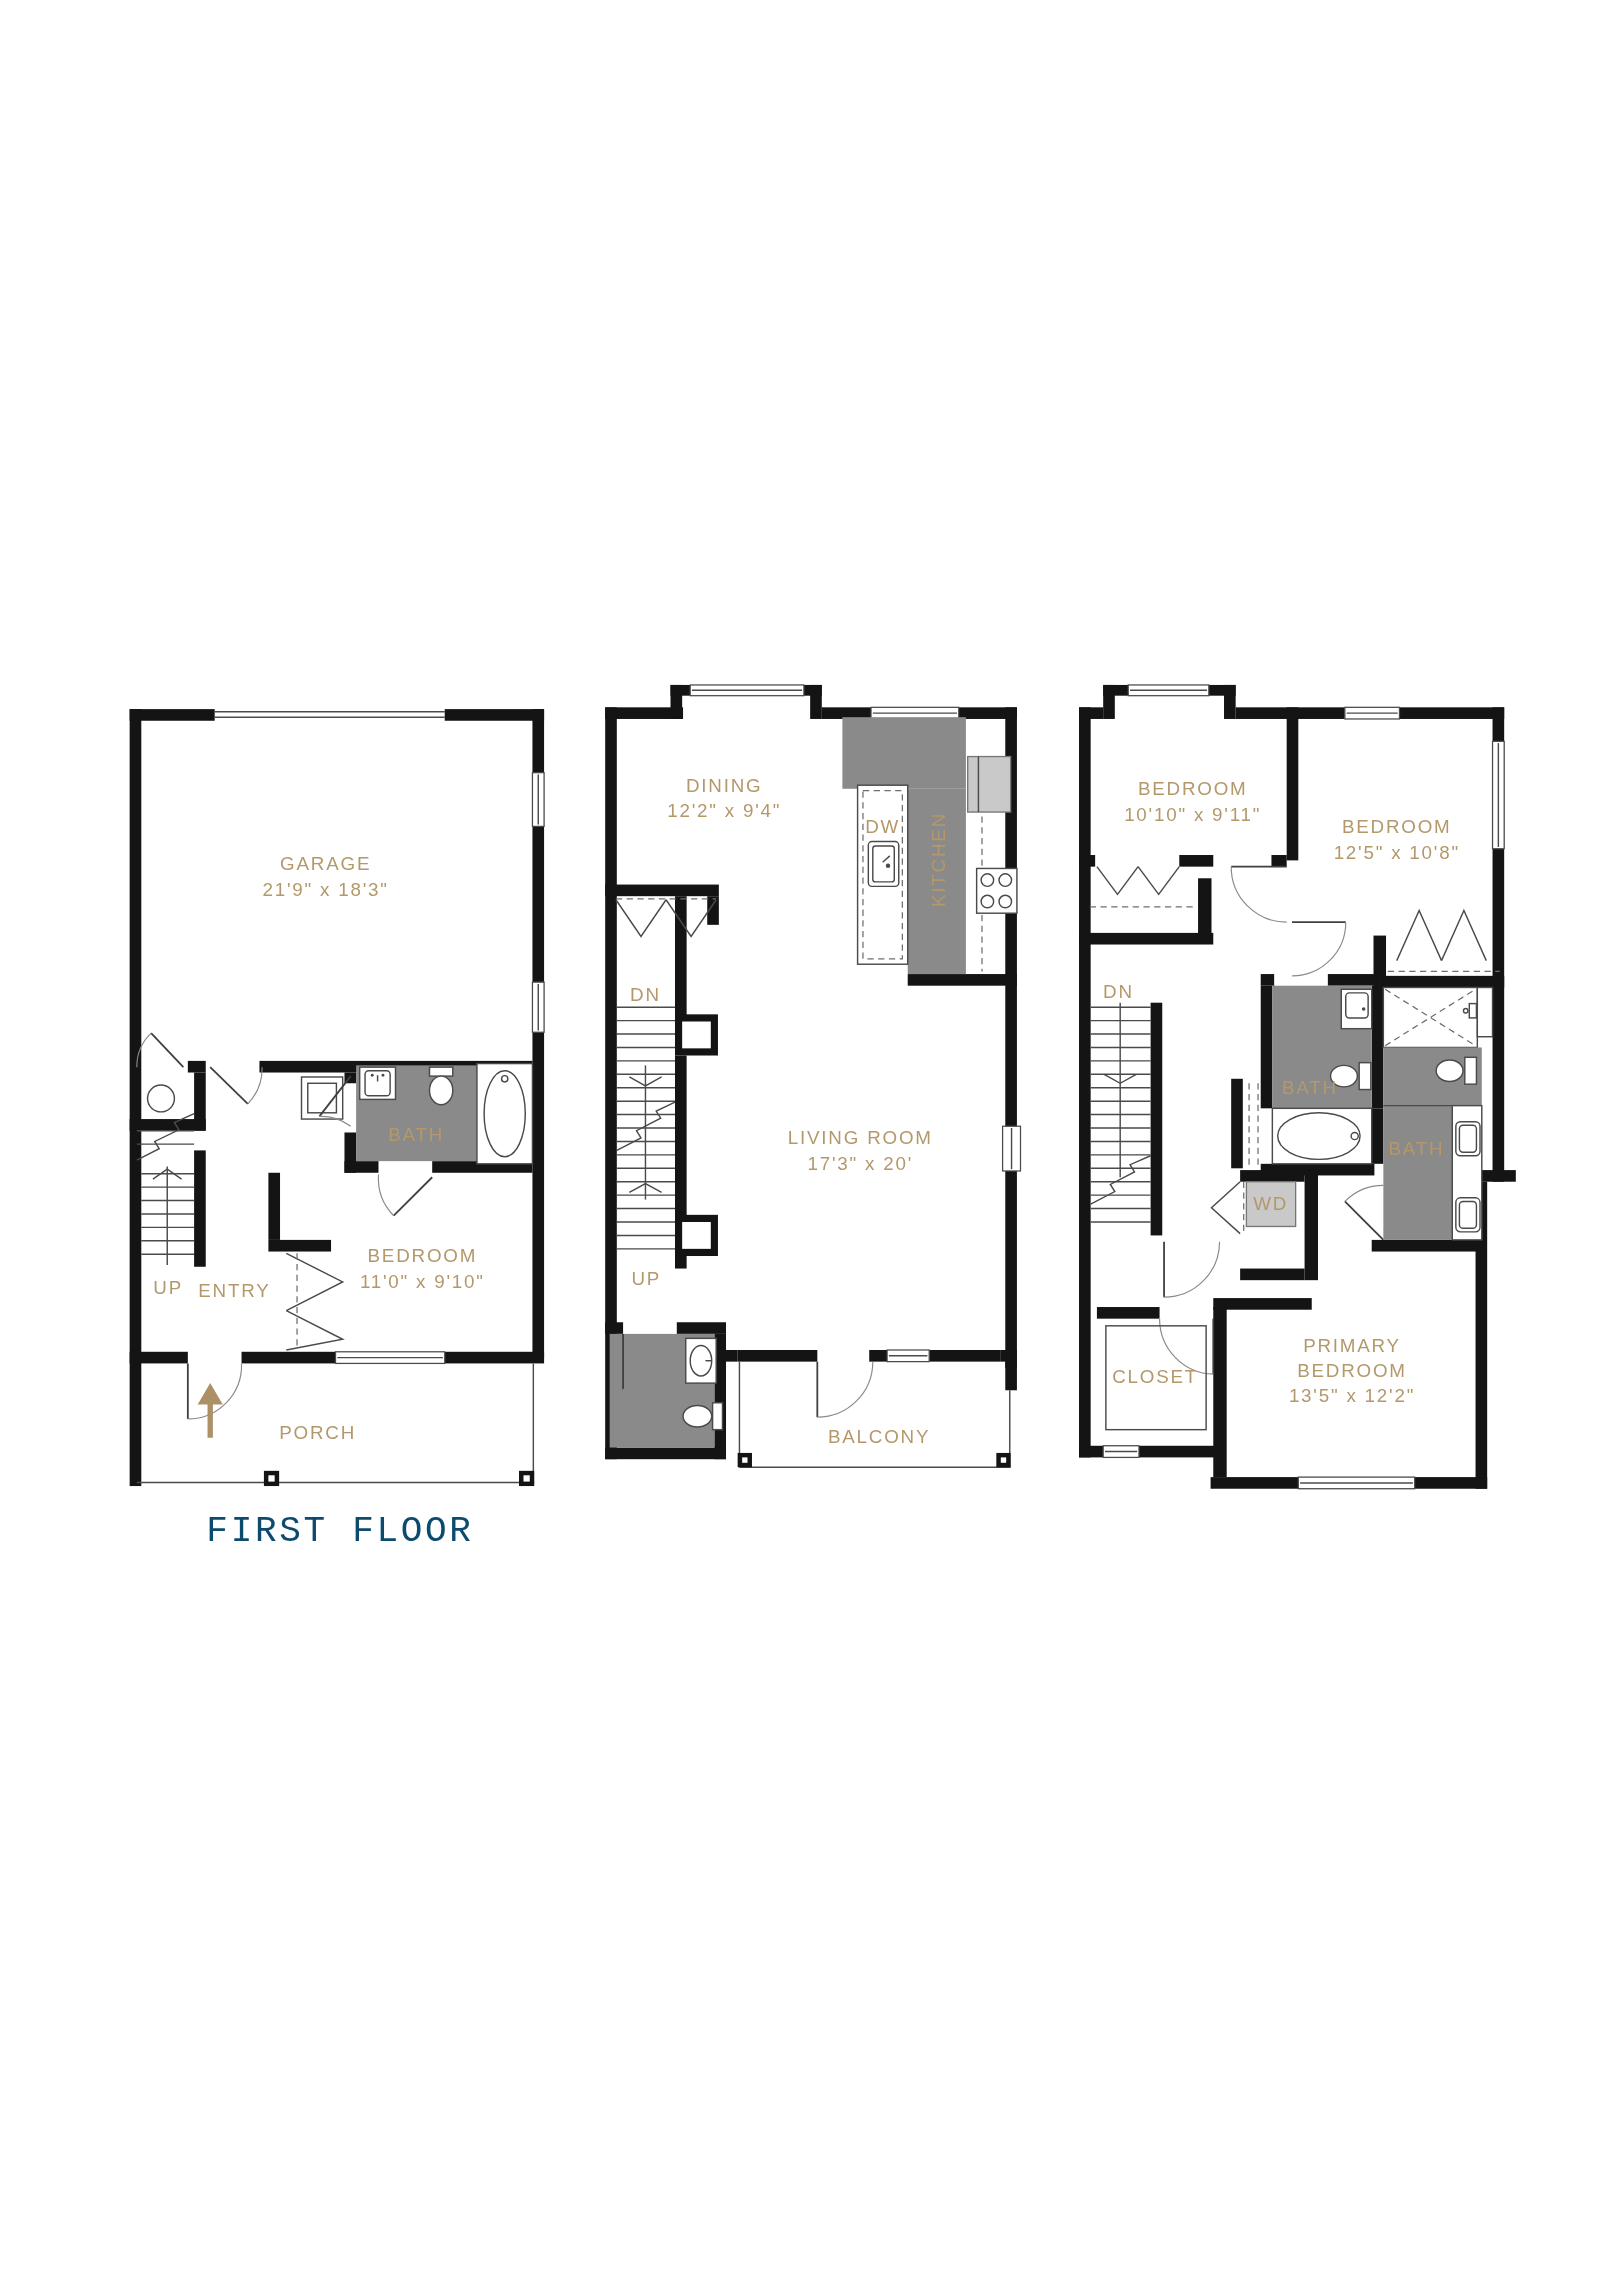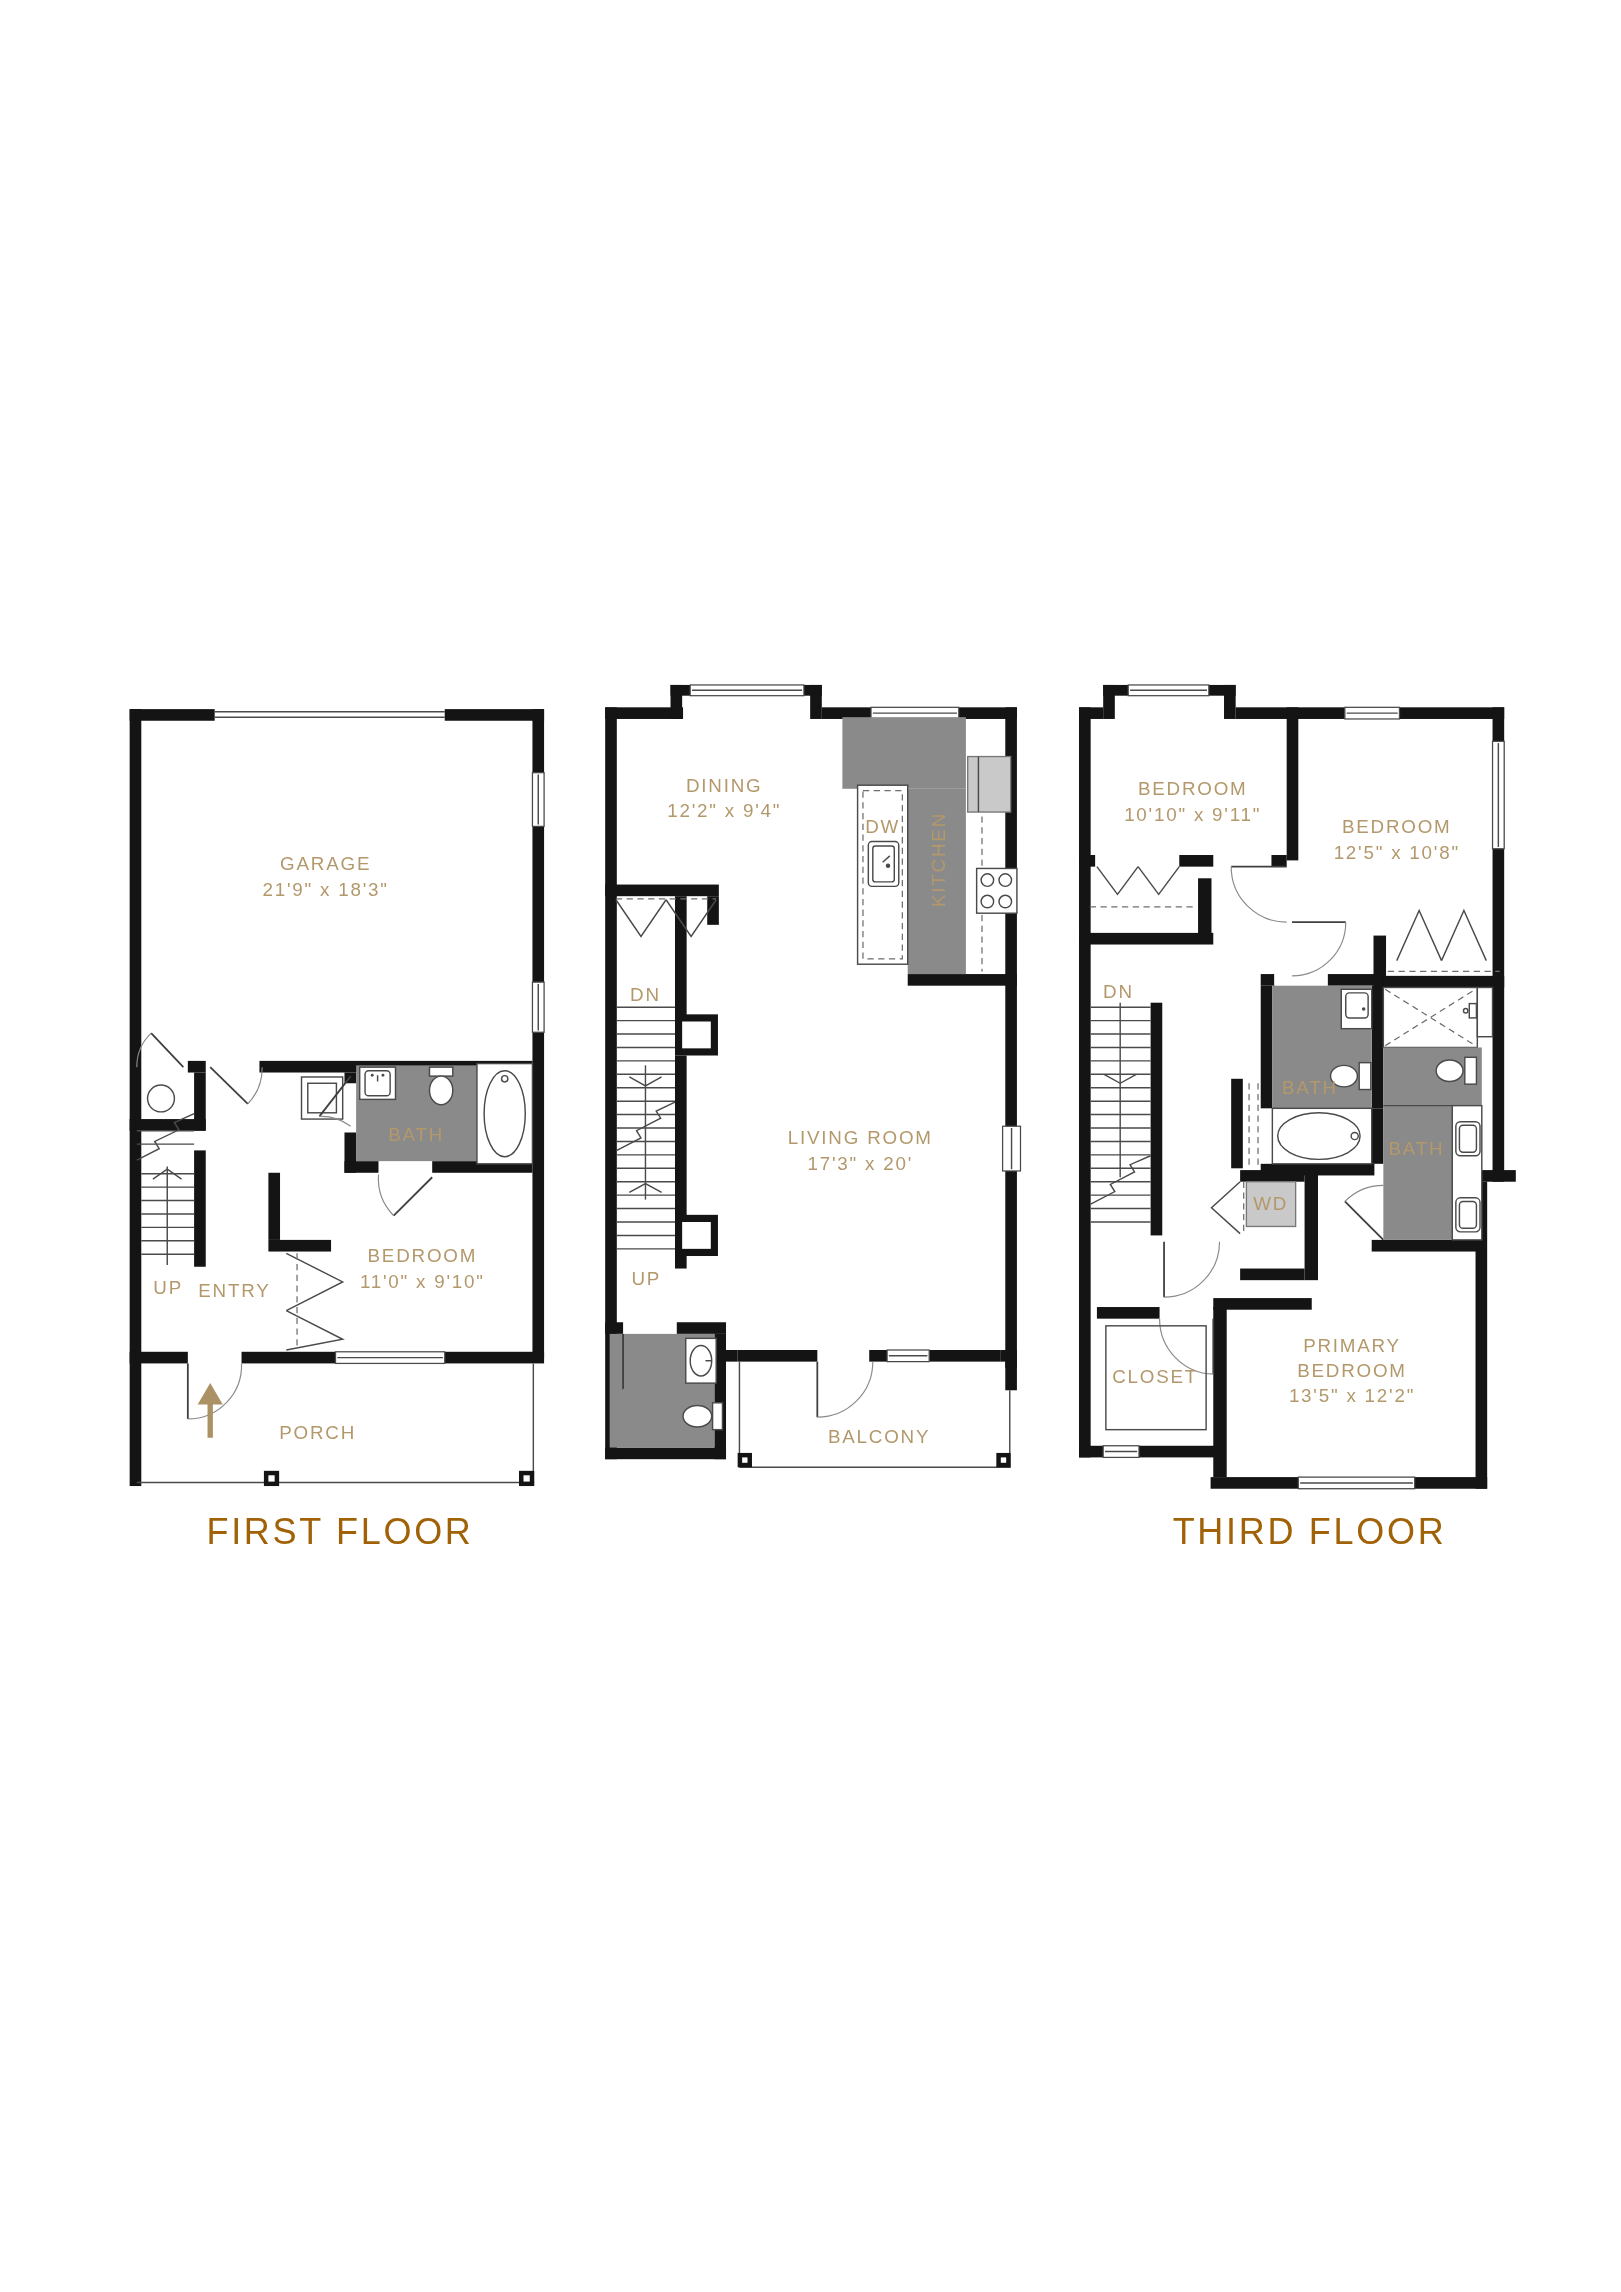--- a/index.html
+++ b/index.html
@@ -1,20 +1,20 @@
 <!DOCTYPE html>
 <html style="font-size:14.3px"><head>
 <meta charset="utf-8">
 <style>
   html,body{margin:0;padding:0;background:#ffffff;}
   .canvas{position:relative;width:1621px;height:2293px;background:#ffffff;overflow:hidden;
           font-family:"Liberation Sans",sans-serif;}
   .plan{position:absolute;}
   .floor-title{position:absolute;top:1509px;height:45px;display:flex;align-items:center;justify-content:center;
-          font-size:36px;letter-spacing:2.7px;color:#a16207;}
+          font-size:36px;letter-spacing:2.7px;color:#0c4a6e;font-family:Liberation Mono, monospace;}
   svg text{font-family:"Liberation Sans",sans-serif;}
   .lbl{fill:#b3986b;font-size:21px;letter-spacing:2px;text-anchor:middle;}
   .wall{fill:#141414;}
   .thin{stroke:#4a4a4a;stroke-width:1.6;fill:none;}
   .thinf{stroke:#4a4a4a;stroke-width:1.6;fill:#ffffff;}
   .winf{stroke:#4a4a4a;stroke-width:1.4;fill:#ffffff;}
   .gray{fill:#8a8a8a;}
   .dash{stroke:#6e6e6e;stroke-width:1.4;fill:none;stroke-dasharray:7 5;}
   .door{stroke:#3f3f3f;stroke-width:2;fill:none;}
   .arc{stroke:#8a8a8a;stroke-width:1.3;fill:none;}
@@ -350,15 +350,14 @@
       <text class="lbl" x="377" y="535">BATH</text>
       <text class="lbl" x="214" y="597">WD</text>
       <text class="lbl" x="85" y="790">CLOSET</text>
       <text class="lbl" x="305" y="755">PRIMARY</text>
       <text class="lbl" x="305" y="783">BEDROOM</text>
       <text class="lbl" x="305" y="811">13'5" x 12'2"</text>
     </g>
   </svg>
 
   <div class="floor-title" style="left:125px;width:430px">FIRST FLOOR</div>
-  <div class="floor-title" style="left:1079px;width:461px">THIRD FLOOR</div>
 </div>
 
 
 </body></html>

